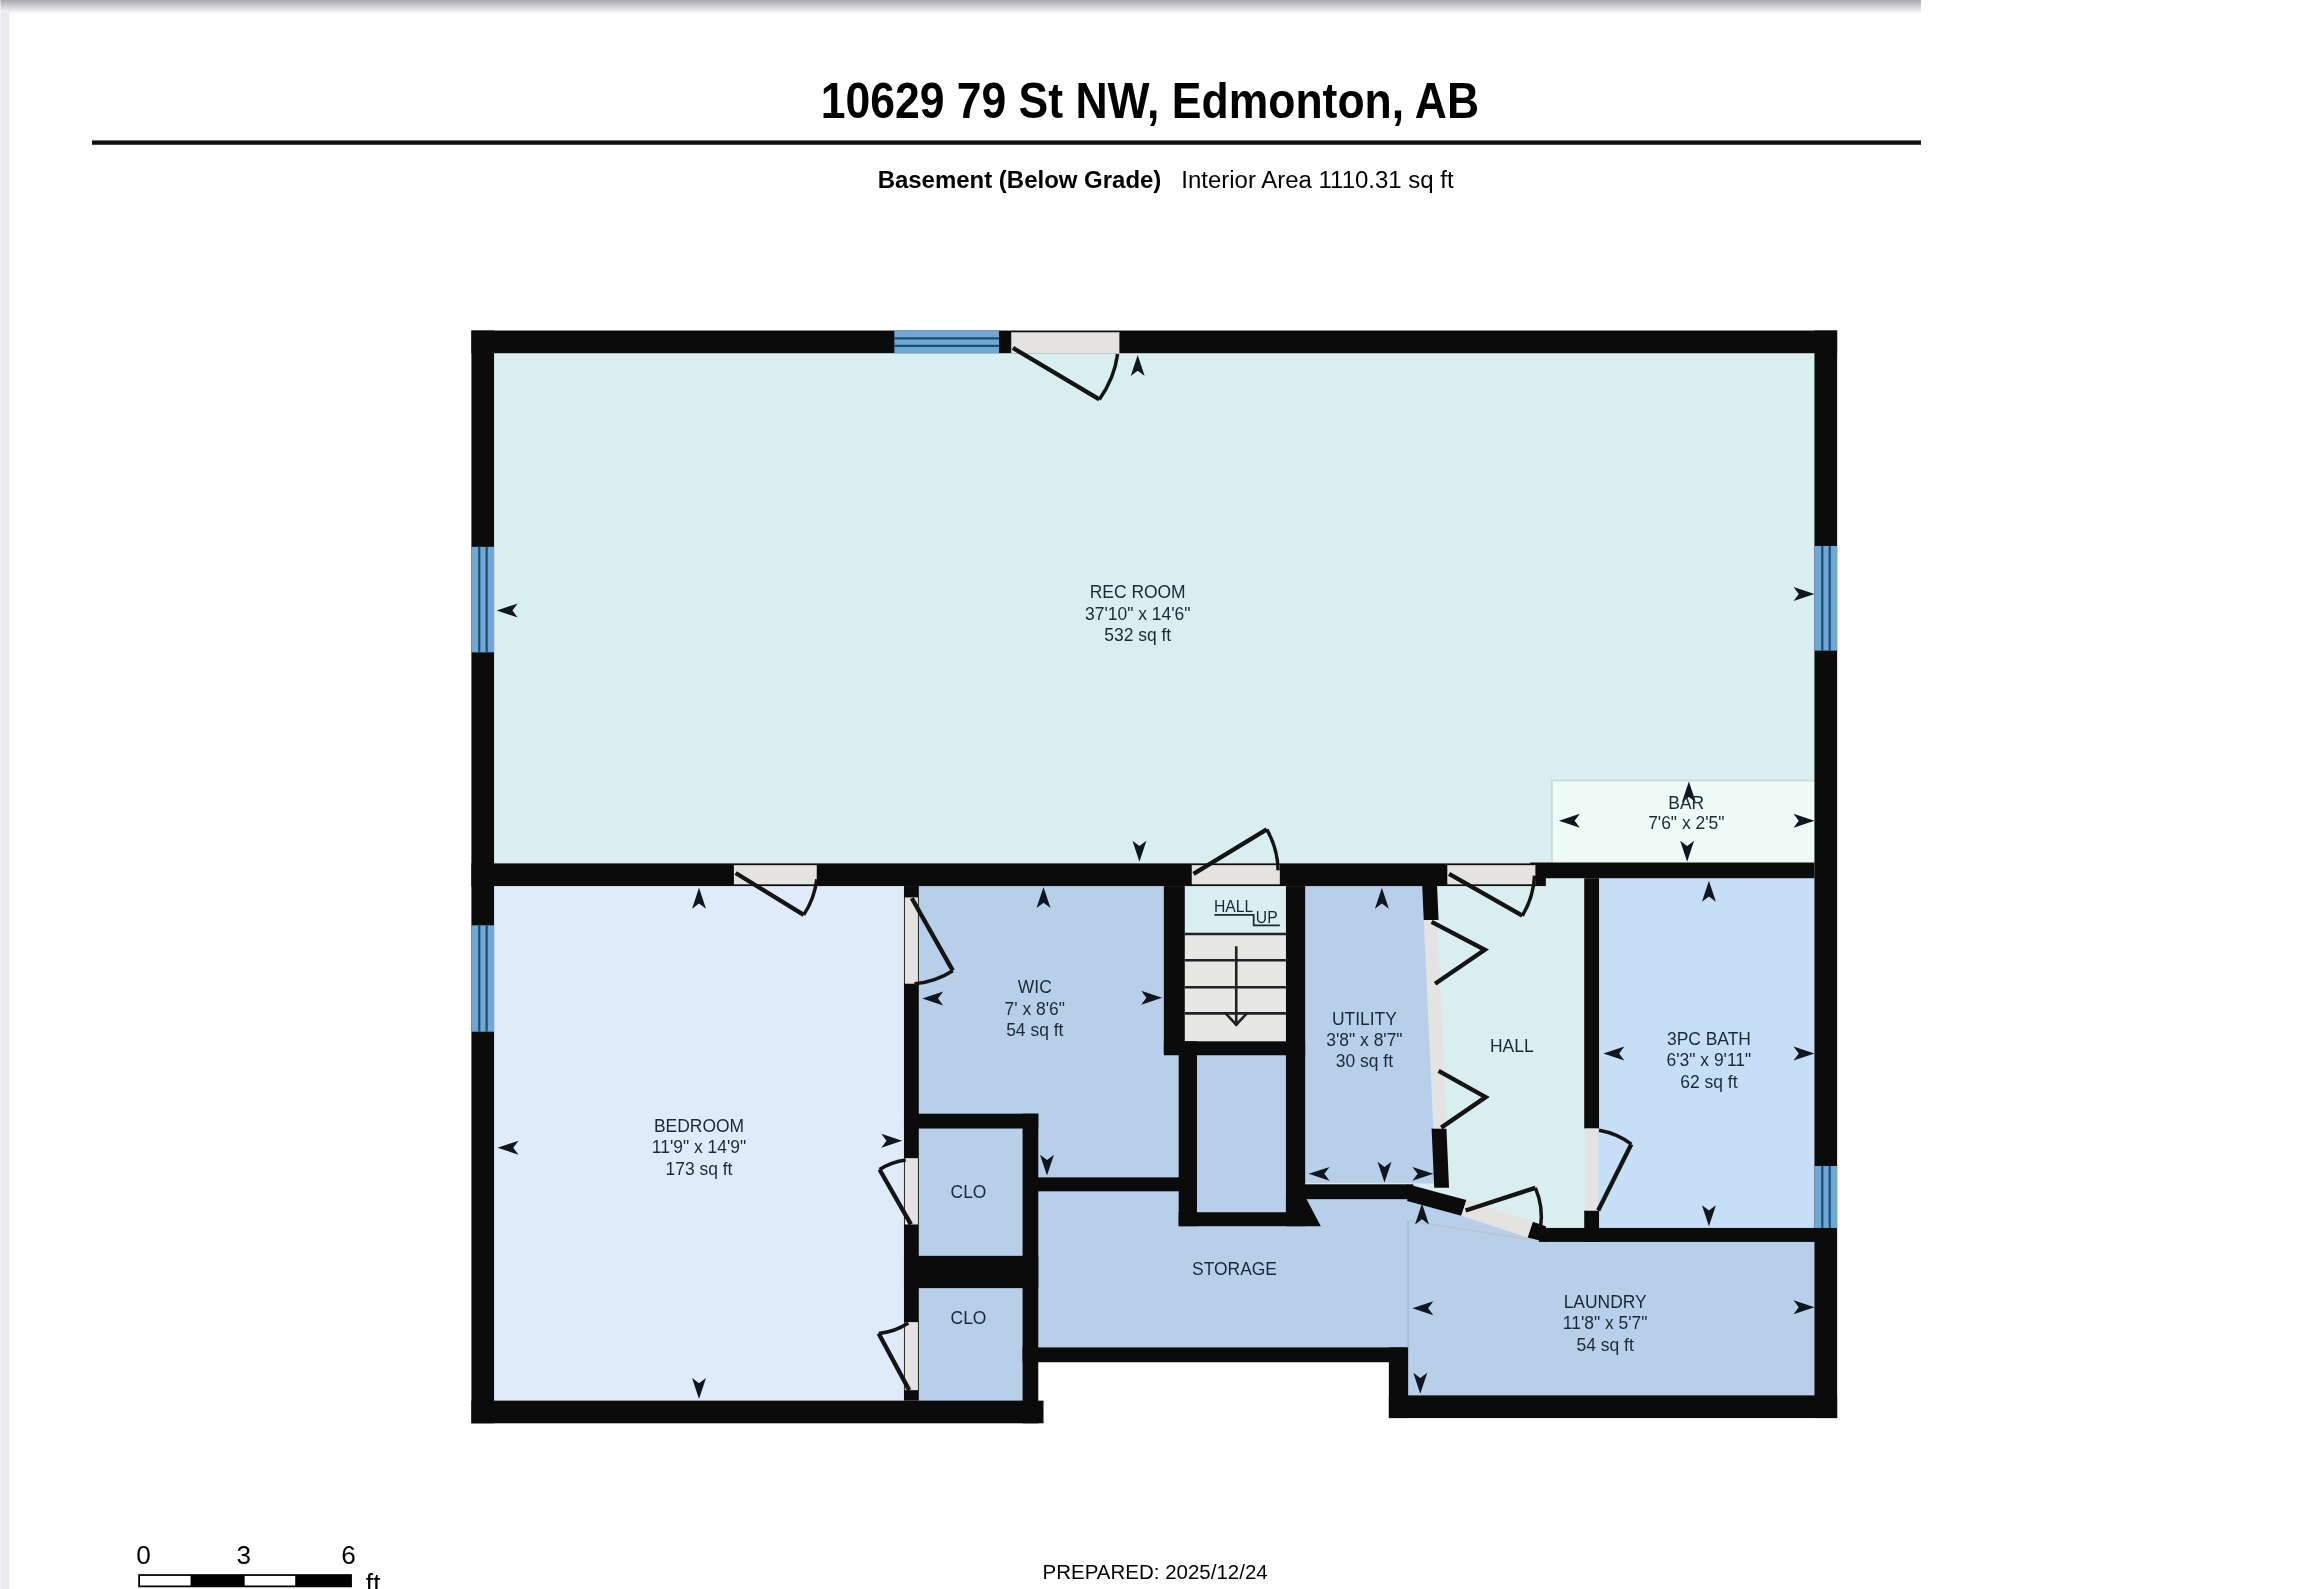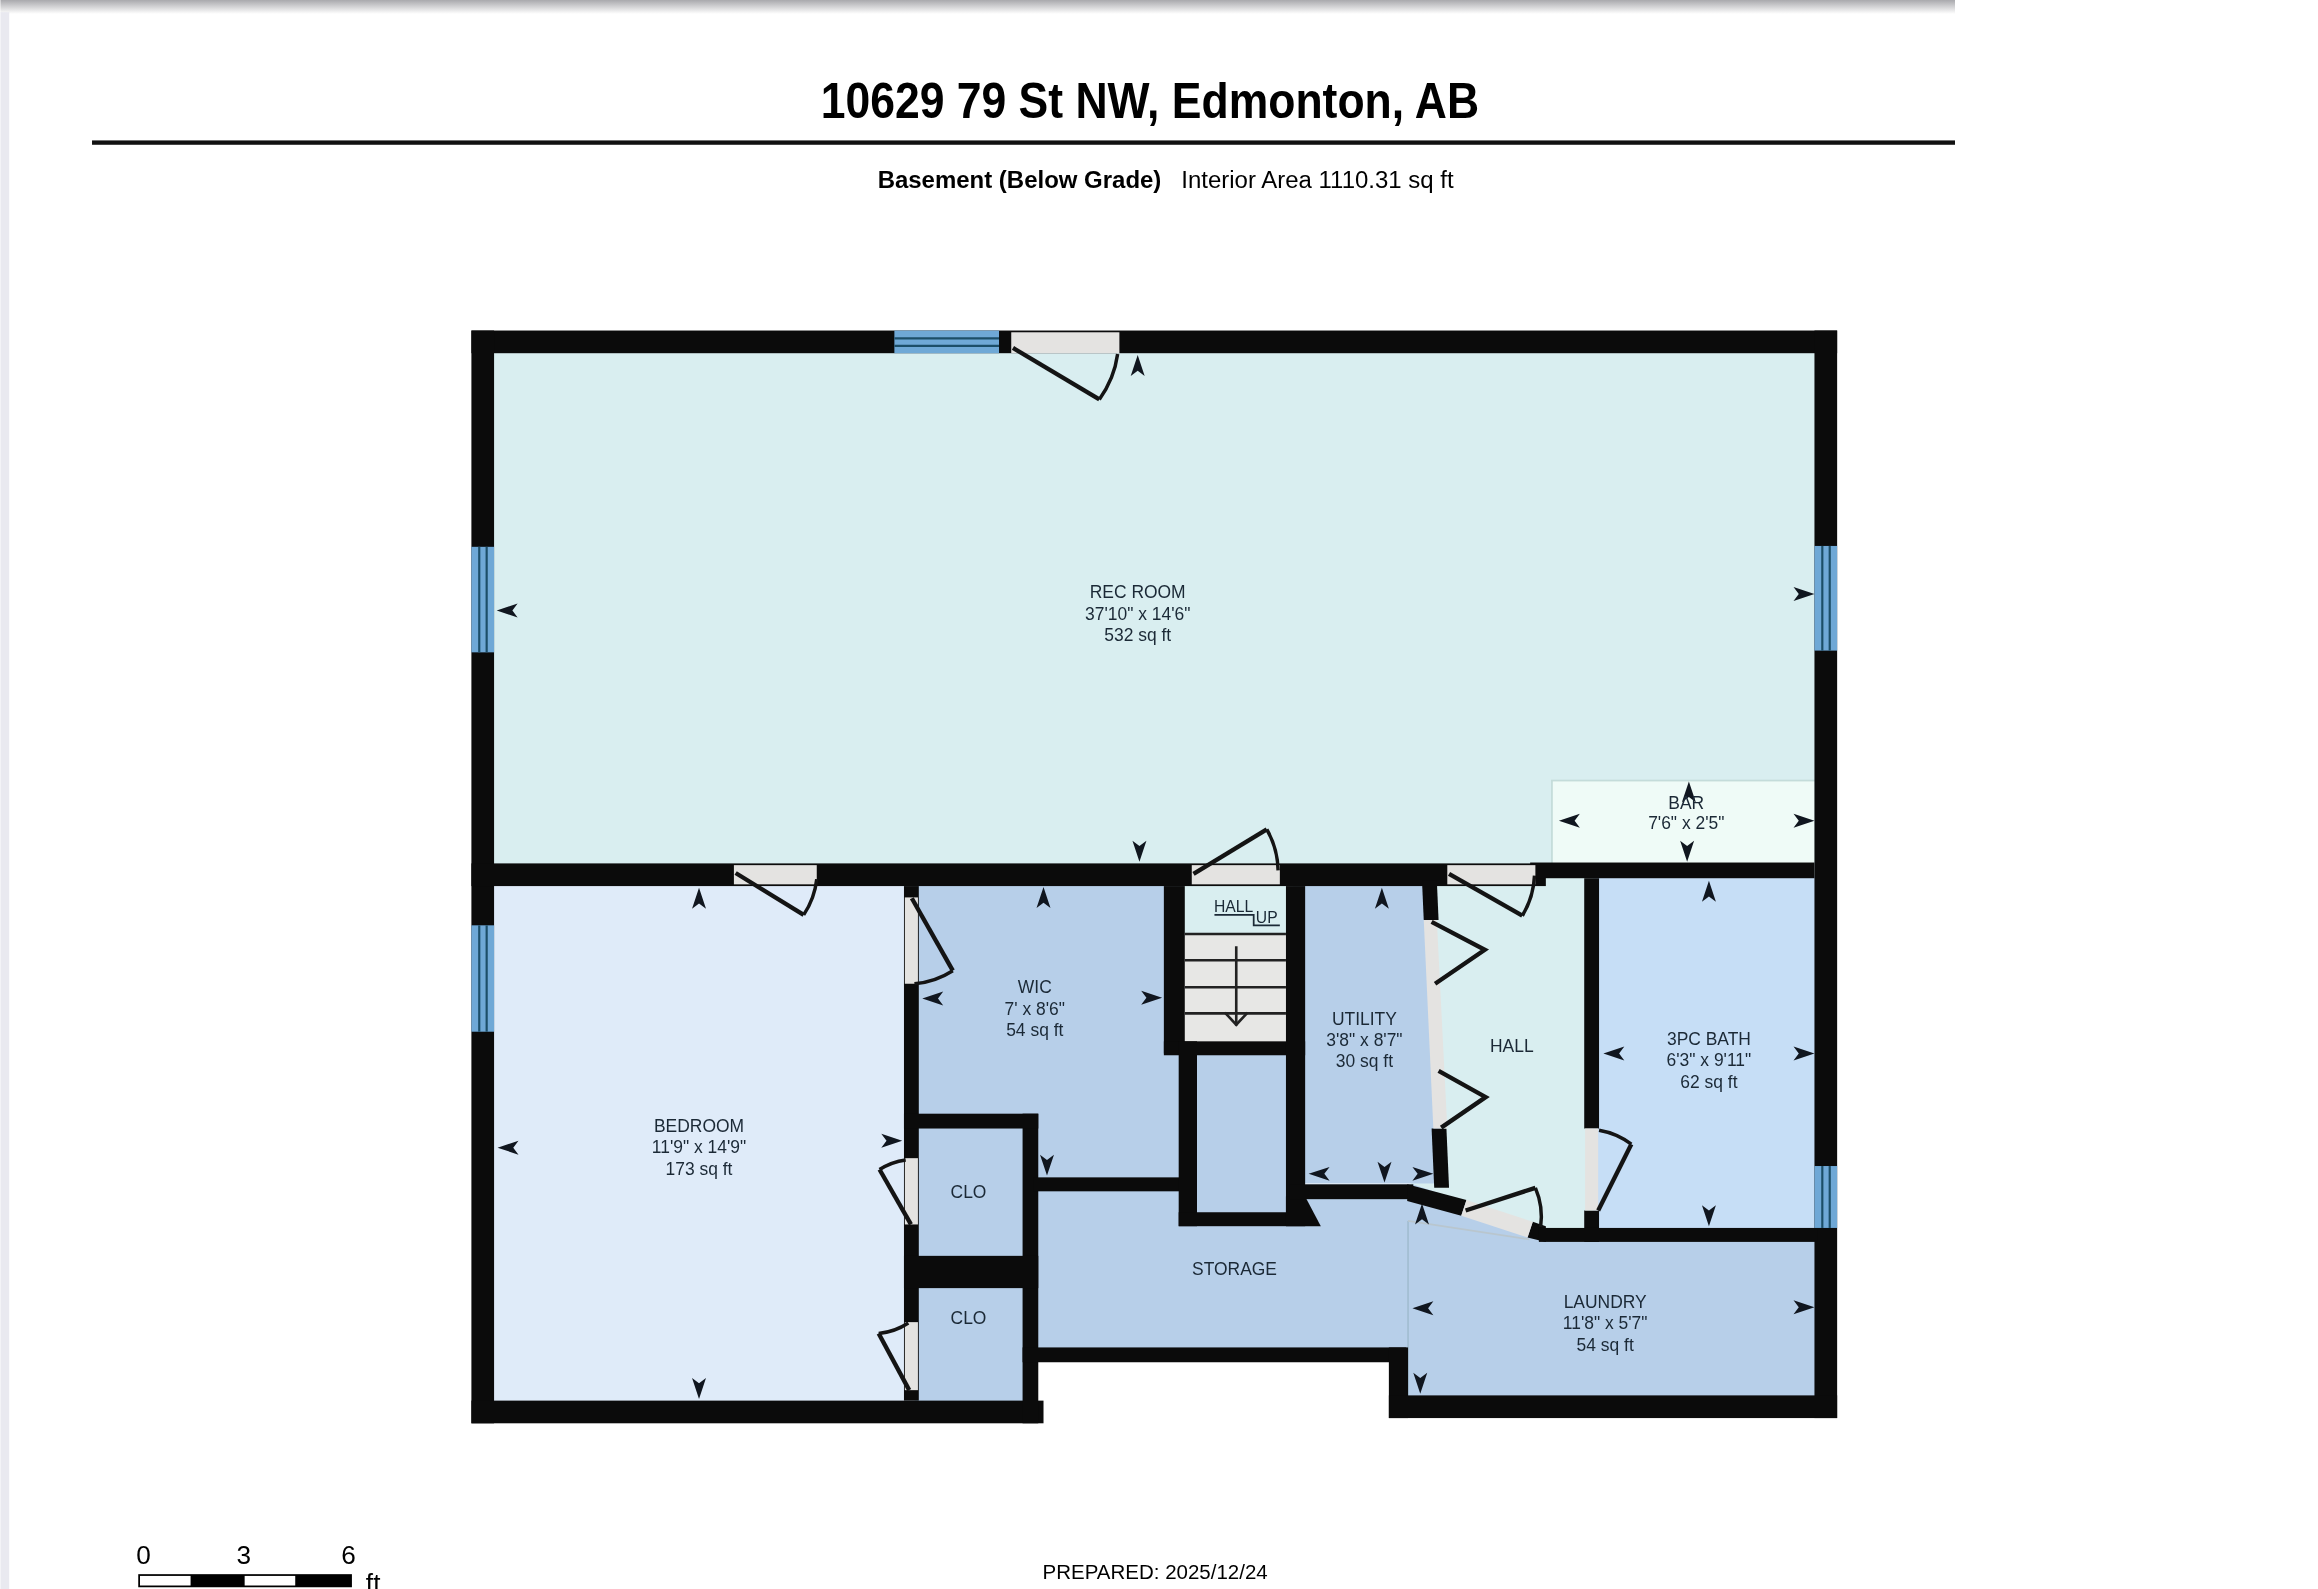--- a/index.html
+++ b/index.html
@@ -1,17 +1,17 @@
 <!DOCTYPE html>
 <html style="font-size:14px"><head>
 <meta charset="utf-8">
 <style>
   html,body{margin:0;padding:0;background:#ffffff;}
   .page{position:relative;width:1921px;height:1589px;background:#ffffff;overflow:hidden;
-        font-family:"Liberation Sans", sans-serif;padding-left:34px;}
+        font-family:"Liberation Sans", sans-serif;}
   svg{position:absolute;left:0;top:0;}
 </style>
 </head>
 <body>
 <div class="page">
 <svg width="2319" height="1589" viewBox="0 0 2658 1822">
 
 <rect x="0" y="0" width="2658" height="1822" fill="#ffffff"></rect>
 
 <defs>

